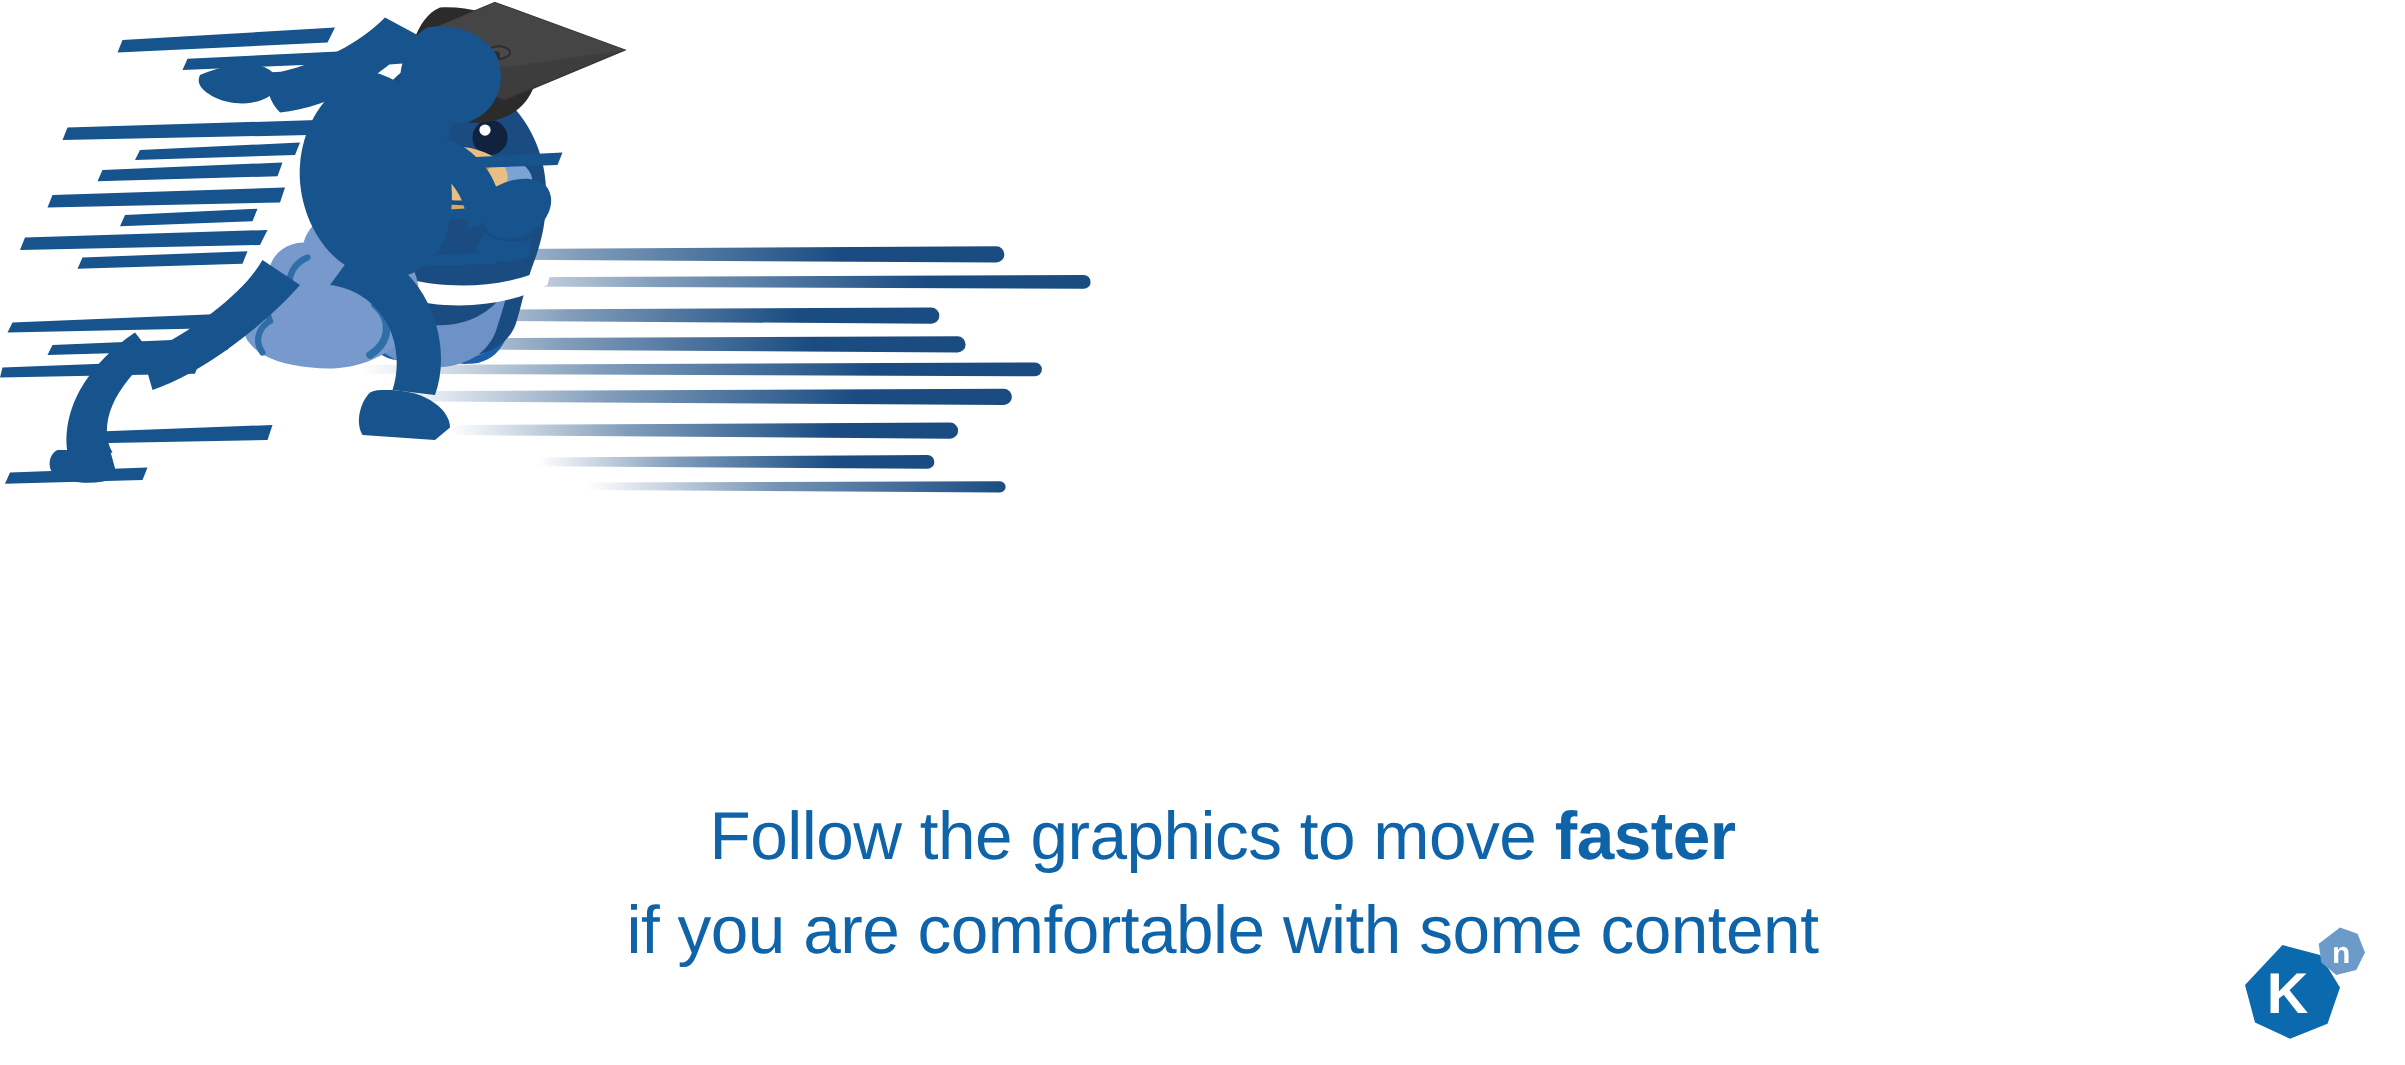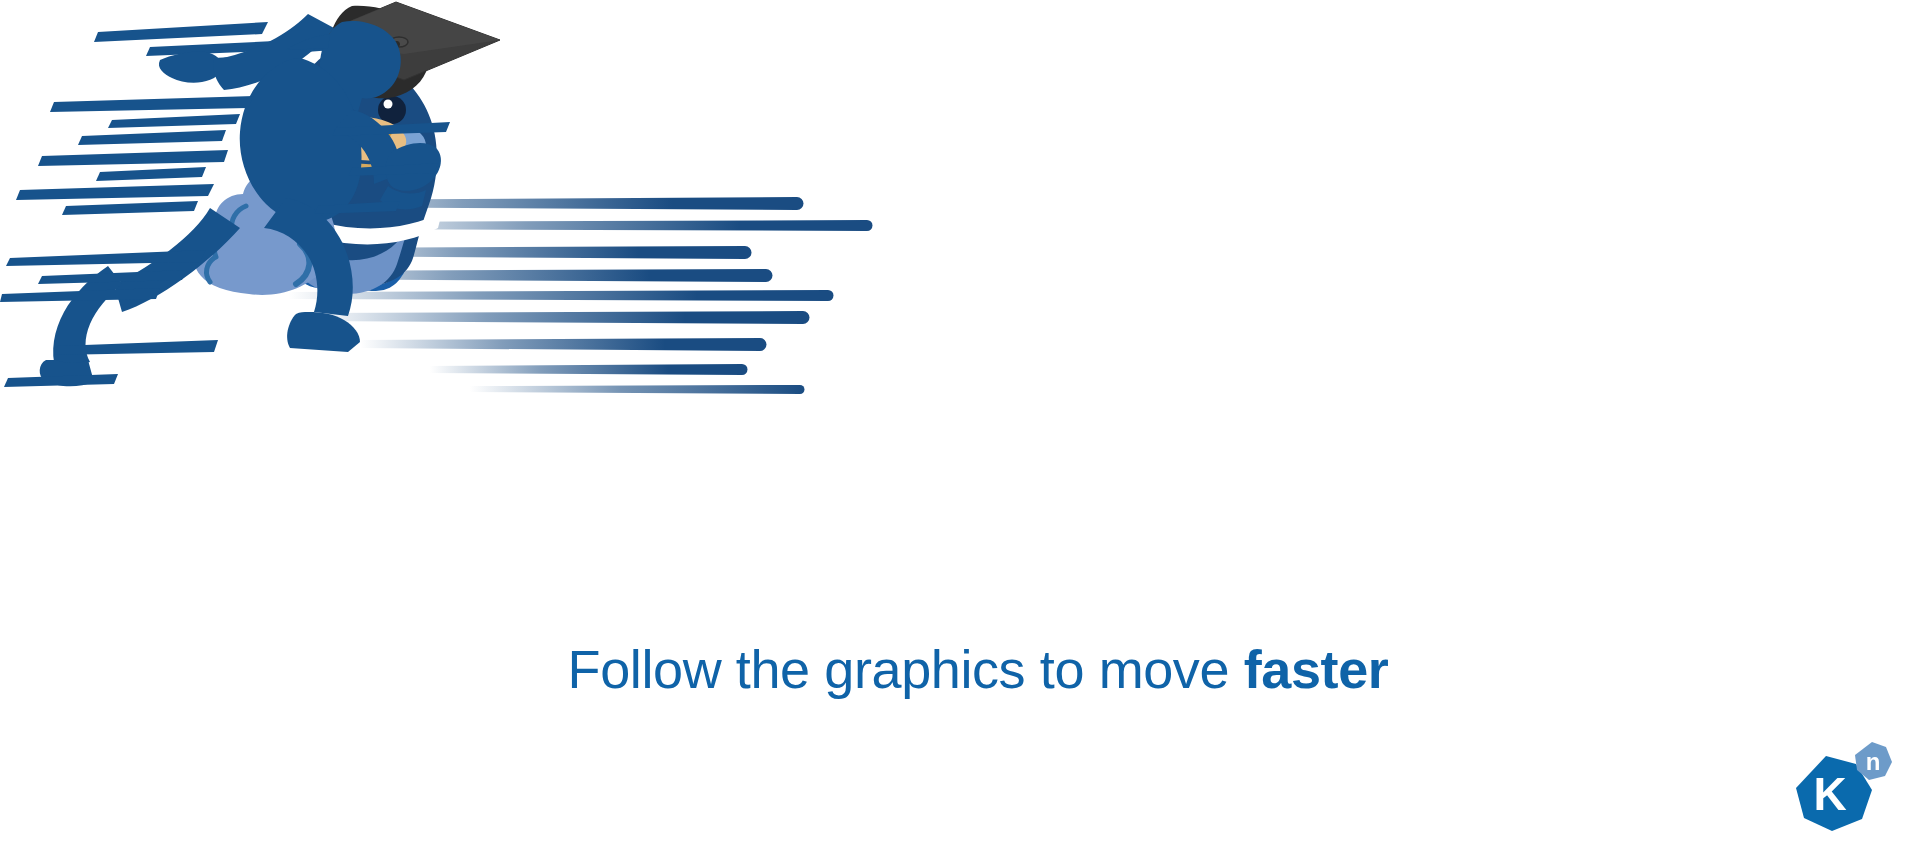--- a/index.html
+++ b/index.html
@@ -356,20 +356,21 @@
 
         <path d="M336 128 L450 122 L446 132 L332 136 Z"></path>
         <path d="M352 168 L438 163 L434 173 L348 176 Z"></path>
         <path d="M318 206 L400 201 L396 211 L314 214 Z"></path>
       </g>
     </svg>
   </div>
 
   <div class="caption">
     <span class="line"><span>Follow the graphics to move </span><span class="em">faster</span></span>
+    <span class="line">if you are comfortable with some content</span>
   </div>
 
   <svg class="logo" viewBox="0 0 112 104" aria-hidden="true">
 
     <g>
       <polygon points="42,20 72,28 88,54 78,83 48,95 20,82 12,52" fill="#0a6aad"></polygon>
       <text x="46" y="74" text-anchor="middle" font-family="'Liberation Sans', sans-serif" font-size="46" font-weight="700" fill="#ffffff">K</text>
     </g>
 
     <g>

